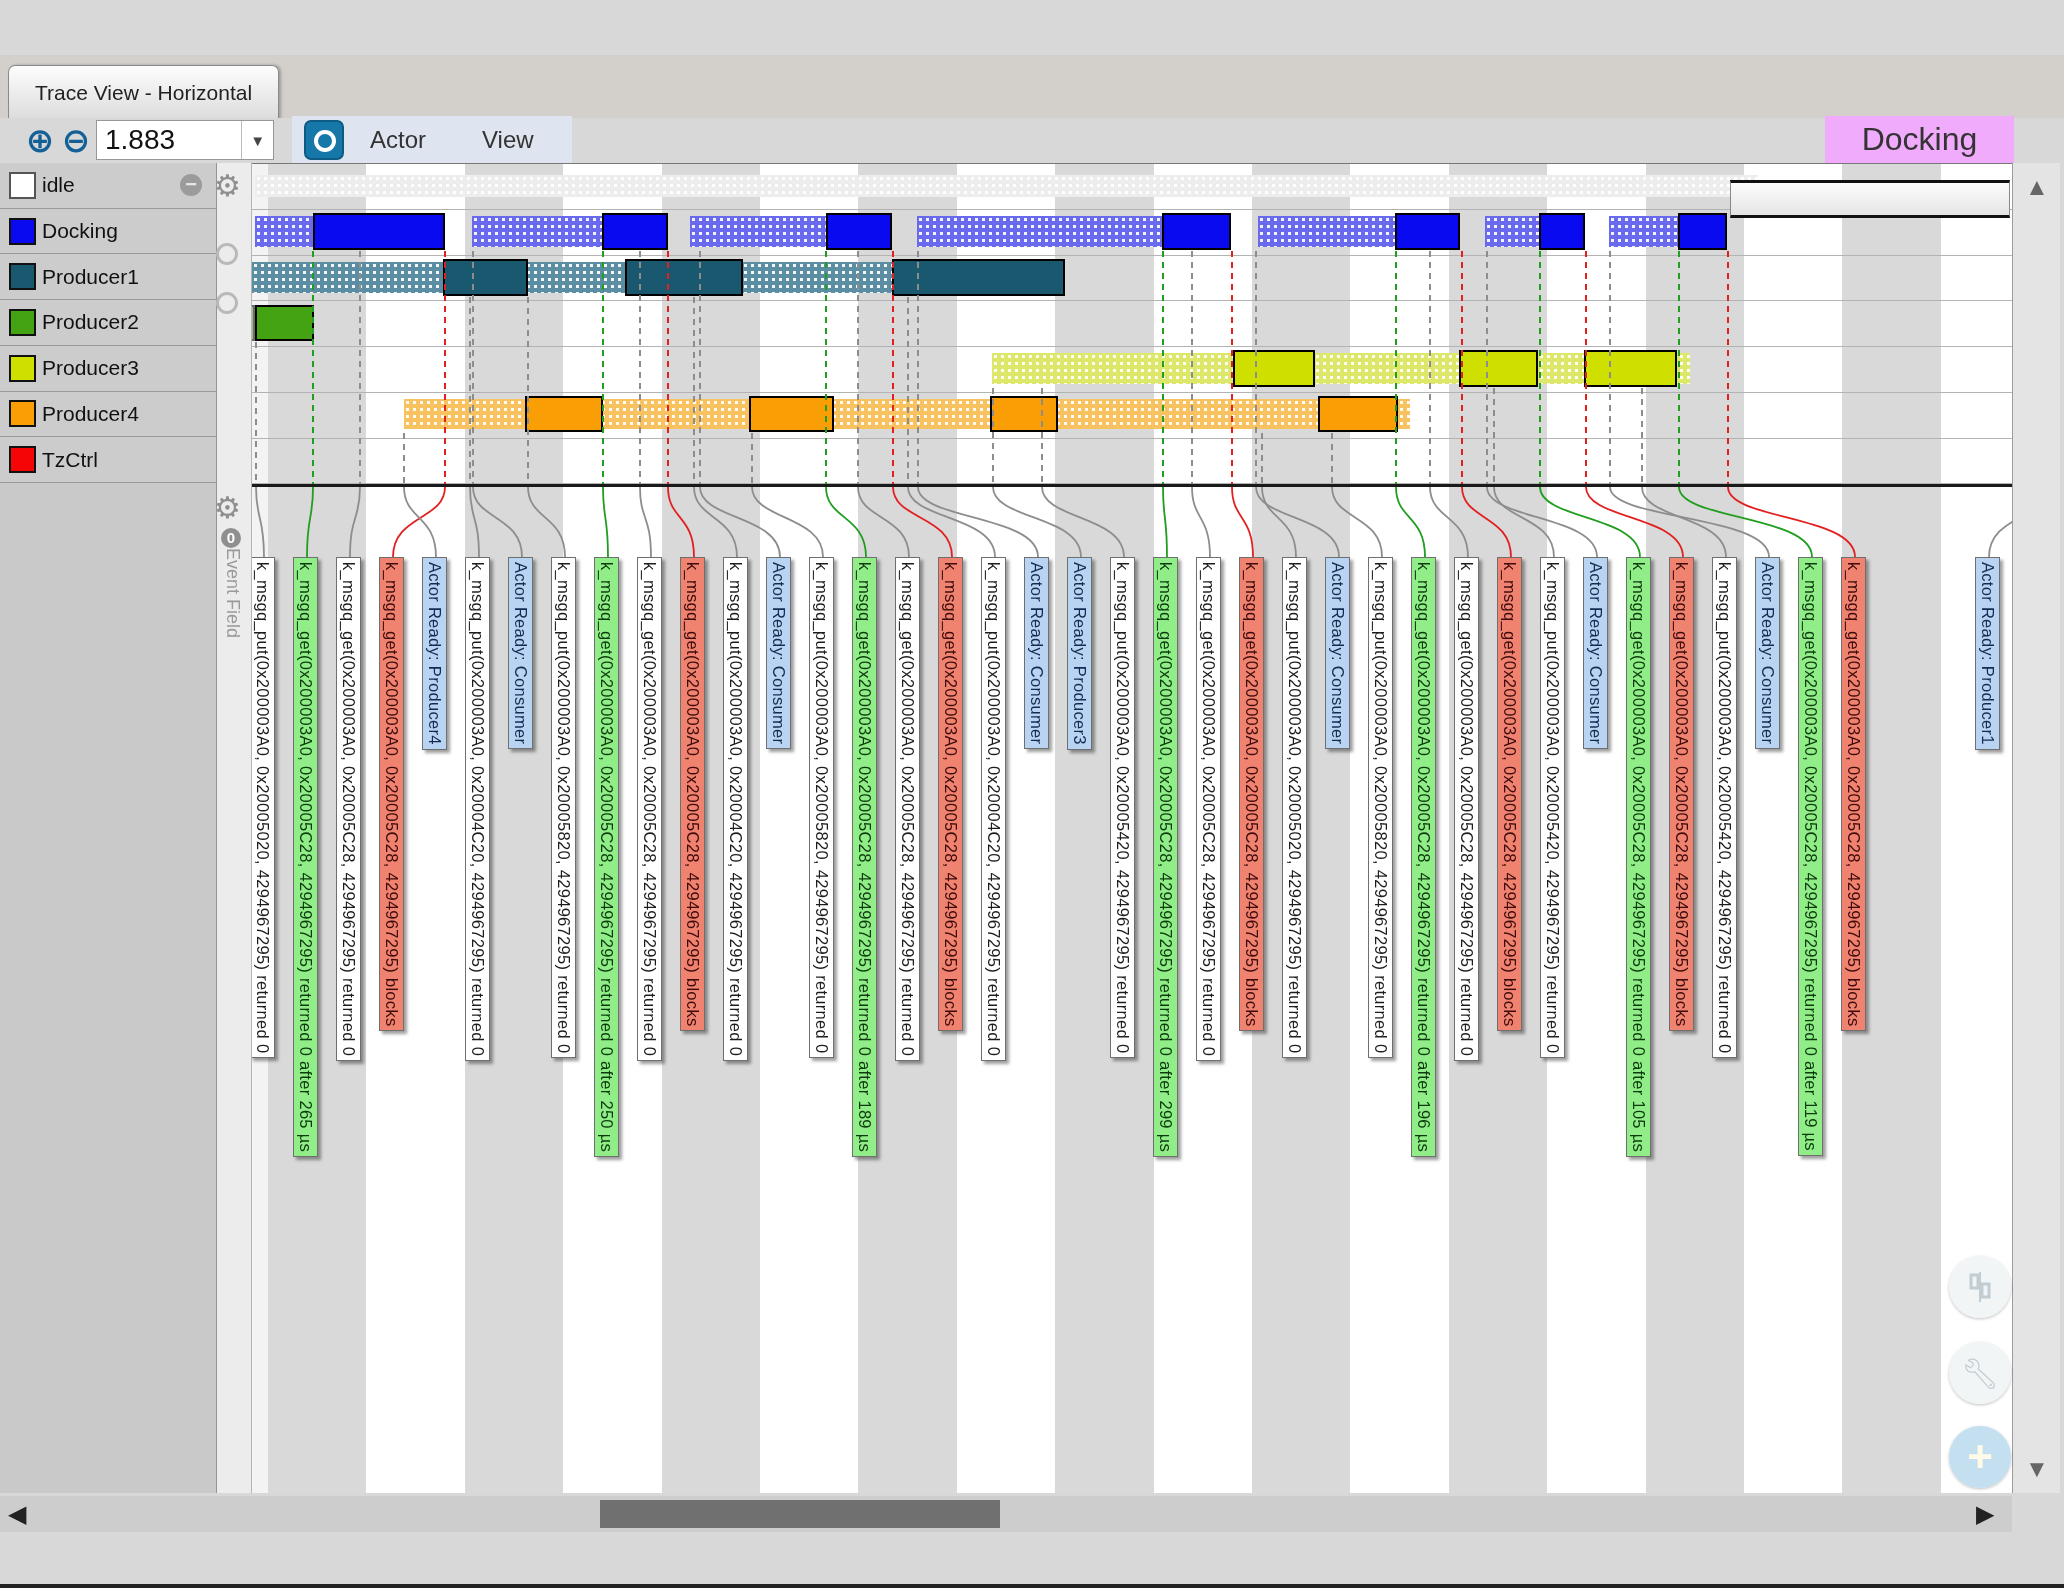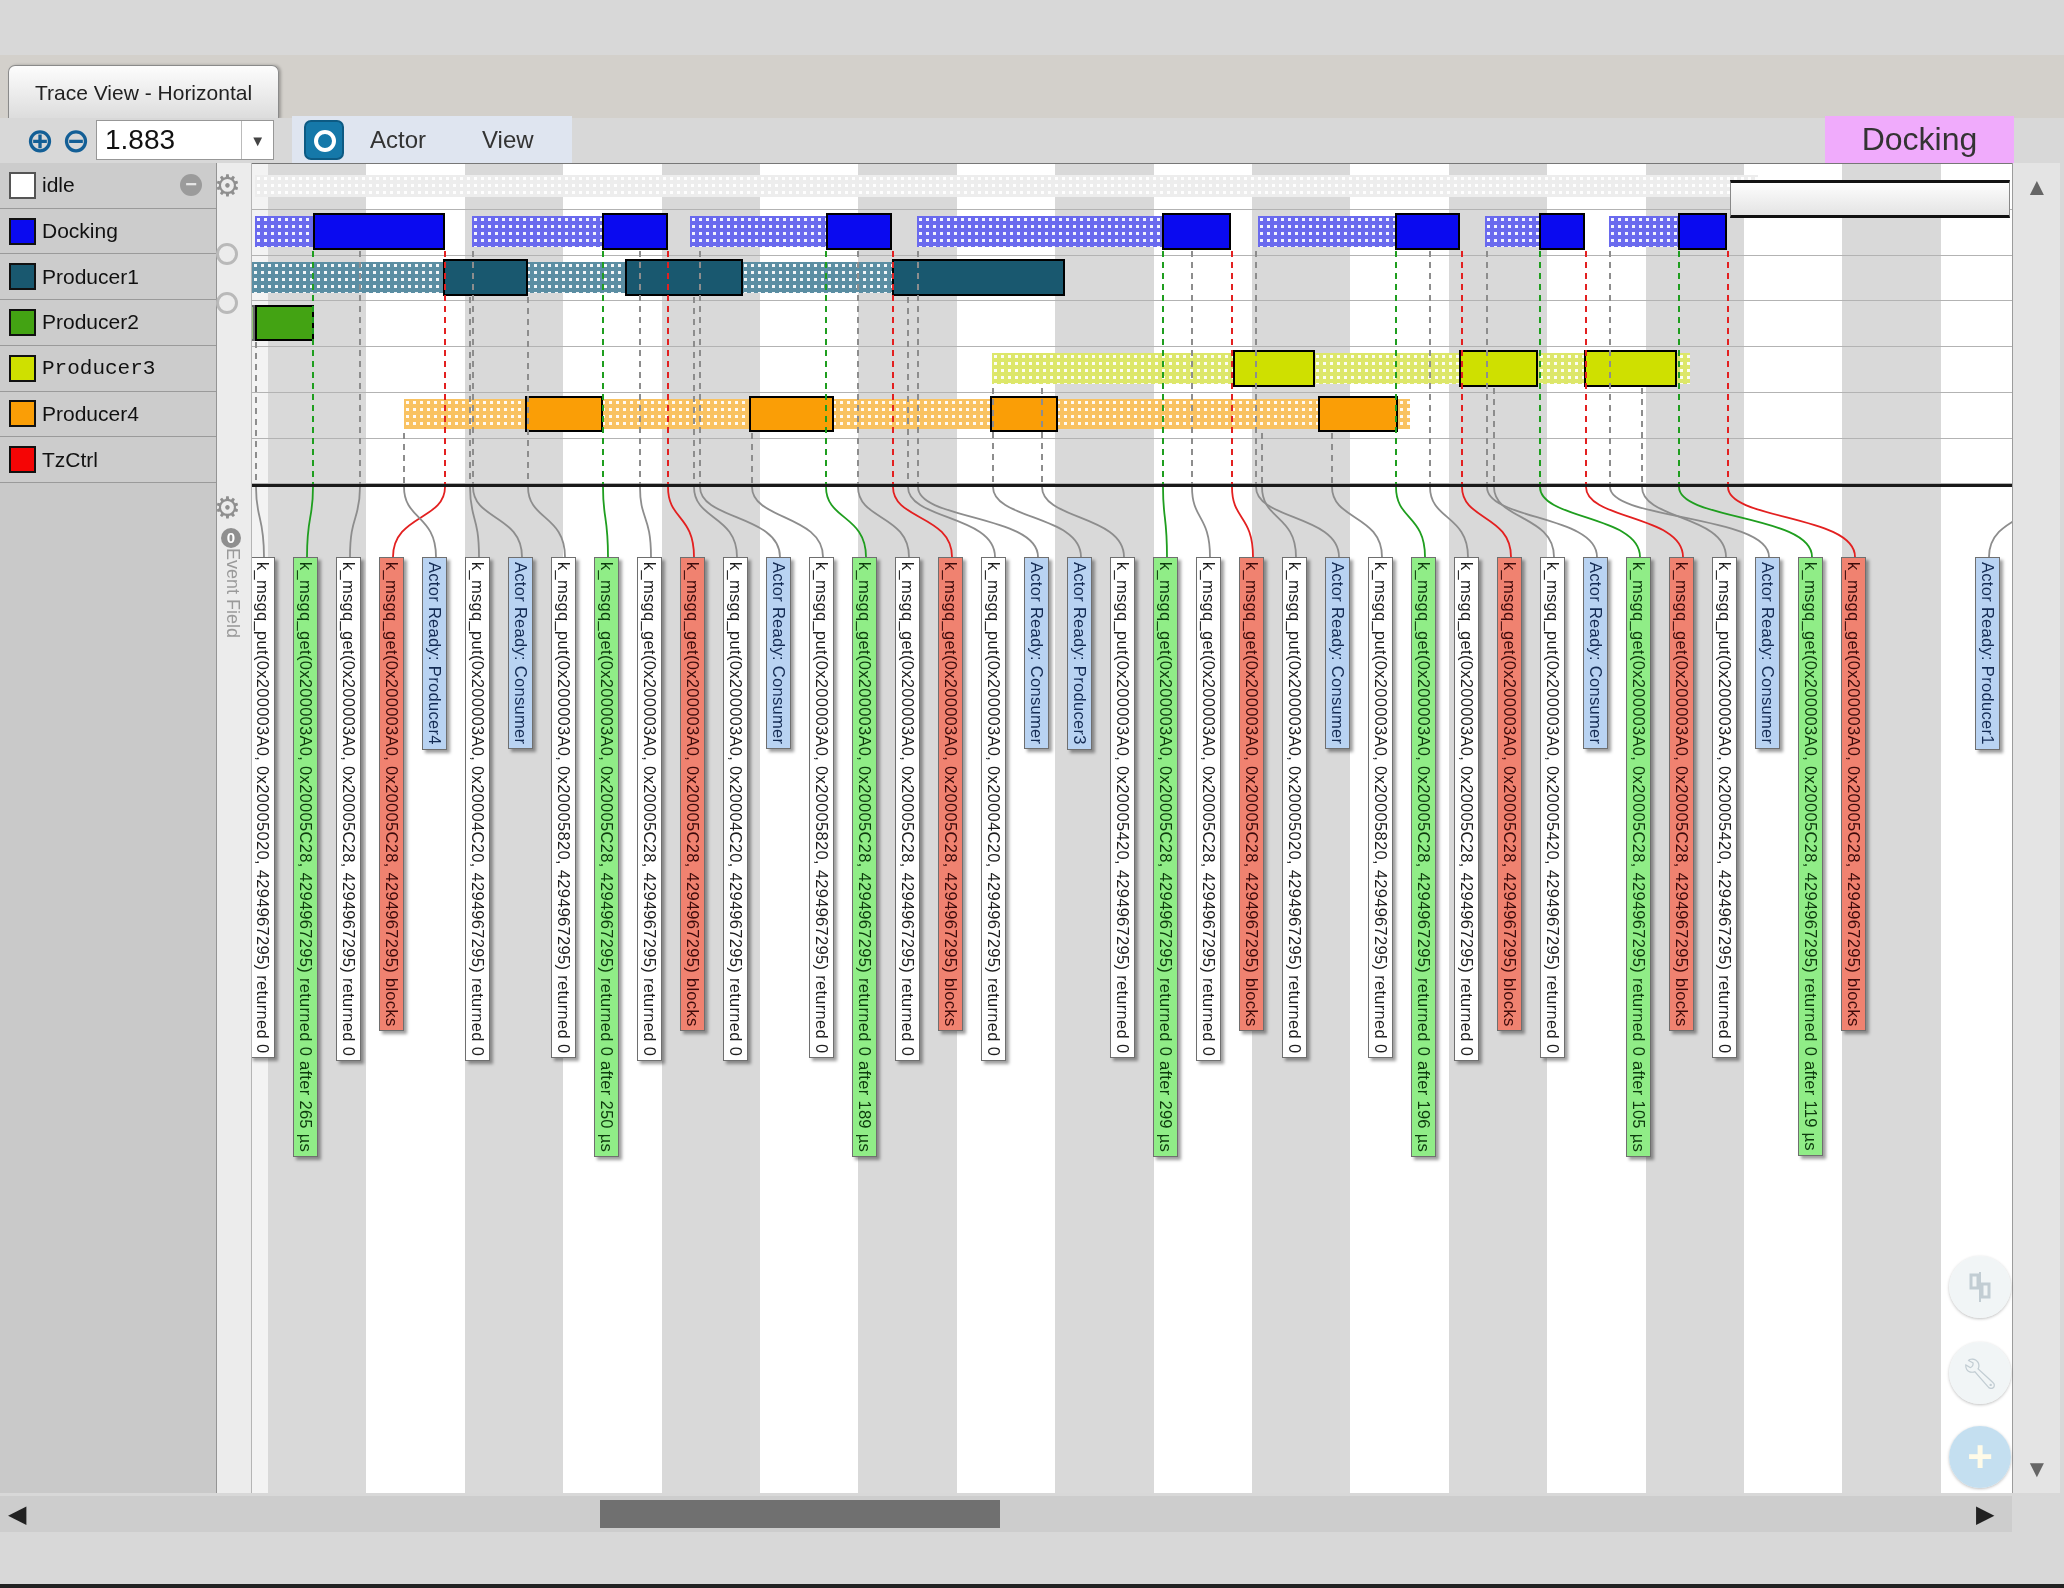--- a/index.html
+++ b/index.html
@@ -283,21 +283,21 @@
         <span class="legname">Docking</span>
       </div>
       <div class="legrow" style="top: 91.4286px; height: 44.7143px;">
         <div class="sw" style="background: rgb(25, 88, 111);"></div>
         <span class="legname">Producer1</span>
       </div>
       <div class="legrow" style="top: 137.143px; height: 44.7143px;">
         <div class="sw" style="background: rgb(67, 163, 19);"></div>
         <span class="legname">Producer2</span>
       </div>
-      <div class="legrow" style="top: 182.857px; height: 44.7143px; font-family: Liberation Mono, monospace;">
+      <div class="legrow" style="top: 182.857px; height: 44.7143px;">
         <div class="sw" style="background: rgb(207, 224, 0);"></div>
         <span class="legname">Producer3</span>
       </div>
       <div class="legrow" style="top: 228.571px; height: 44.7143px;">
         <div class="sw" style="background: rgb(250, 158, 6);"></div>
         <span class="legname">Producer4</span>
       </div>
       <div class="legrow" style="top: 274.286px; height: 44.7143px;">
         <div class="sw" style="background: rgb(245, 5, 5);"></div>
         <span class="legname">TzCtrl</span>

